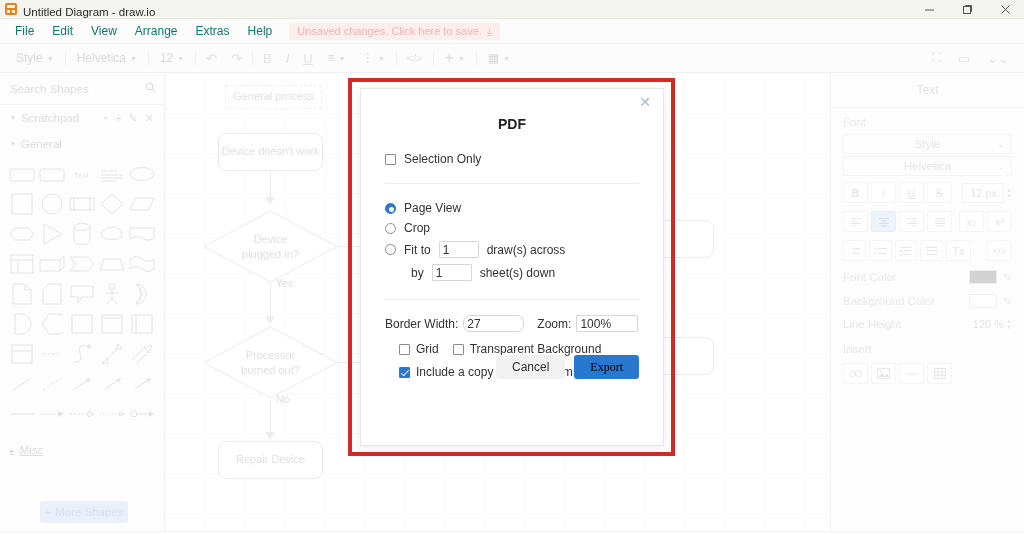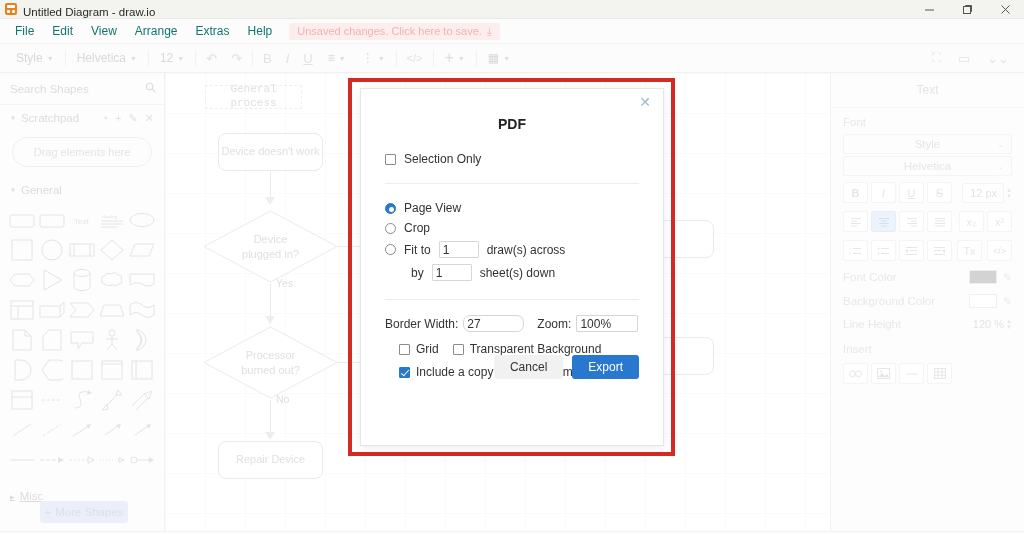--- a/index.html
+++ b/index.html
@@ -351,21 +351,21 @@
   }
   .dbtn {
     height: 24px; padding: 0 16px;
     border-radius:3px;
     font-size:12px;
     display:flex;align-items:center;justify-content:center;
     font-family:"Liberation Sans", sans-serif;
     border:none;
   }
   #cancel-btn { background:#f1f1f1; color:#333; }
-  #export-btn { background:#2878d0; color:#ffffff; }
+  #export-btn { background:#2878d0; color:#000000;font-family:Liberation Serif, serif; }
 </style>
 </head>
 <body>
 
 <div id="titlebar">
   <div id="app-icon"></div>
   <span id="win-title">Untitled Diagram - draw.io</span>
   <div id="win-buttons">
     <div class="win-btn">
       <svg width="11" height="11" viewBox="0 0 11 11">
@@ -465,23 +465,20 @@
     <div class="sect-head">
       <span class="tri">▼</span>
       <span>Scratchpad</span>
       <span class="sect-actions">
         <span>◔</span>
         <span>+</span>
         <span>✎</span>
         <span>✕</span>
       </span>
     </div>
-    <div id="scratchpad-drop">
-      <span>Drag elements here</span>
-    </div>
 
     <div class="sect-head">
       <span class="tri">▼</span>
       <span>General</span>
     </div>
 
     <div id="shape-grid">
       <div class="shape-cell">
           <svg width="26" height="15">
             <rect class="sv" x="1" y="2" width="24" height="12" rx="2"></rect>
@@ -752,21 +749,21 @@
       <span>Misc</span>
     </div>
 
     <div id="more-shapes">
       <span>+</span>
       <span>More Shapes</span>
     </div>
   </div>
 
   <div id="canvas">
-    <div class="node dashed" style="left:40px; top:12px; width:97px; height:24px;font-family:Liberation Mono, monospace;">General process</div>
+    <div class="node dashed" style="left:60px; top:12px; width:97px; height:24px;">General process</div>
 
     <div class="node rrect" style="left:53px; top:60px; width:105px; height:38px;">Device doesn't work</div>
     <div class="vline" style="left:105px; top:98px; height:32px;"></div>
     <div class="arrow-d" style="left:100px; top:124px;"></div>
 
     <div class="diamond-wrap" style="left:37px; top:136px;">
       <svg width="137" height="75">
           <polygon points="68.5,2 135,37.5 68.5,73 2,37.5" fill="#fff" stroke="#eaeaea" stroke-width="1"></polygon>
         </svg>
       <div style="position:absolute; left:0; top:0; width:137px; height:75px; display:flex; align-items:center; justify-content:center; color:#e0e0e0; font-size:11px; text-align:center; line-height:1.3; white-space:pre-line;">Device
@@ -890,21 +887,21 @@
           </svg>
       </div>
       <div class="rp-btn">
         <svg width="13" height="10">
             <line x1="1" y1="1.5" x2="12" y2="1.5" stroke="#e6e6e6"></line>
             <line x1="1" y1="4.5" x2="8" y2="4.5" stroke="#e6e6e6"></line>
             <line x1="1" y1="8.5" x2="12" y2="8.5" stroke="#e6e6e6"></line>
             <polygon points="12,3 9,5 12,7" fill="#e6e6e6"></polygon>
           </svg>
       </div>
-      <div style="margin-left:auto; display:flex; gap:5px;">
+      <div style="margin-left:auto; display:flex; gap:16px;">
         <div class="rp-btn">Tx</div>
         <div class="rp-btn" style="font-size:9px">&lt;/&gt;</div>
       </div>
     </div>
 
     <div class="rp-rowline">
       <span>Font Color</span>
       <span class="sw grey"></span>
       <span class="pen">✎</span>
     </div>

